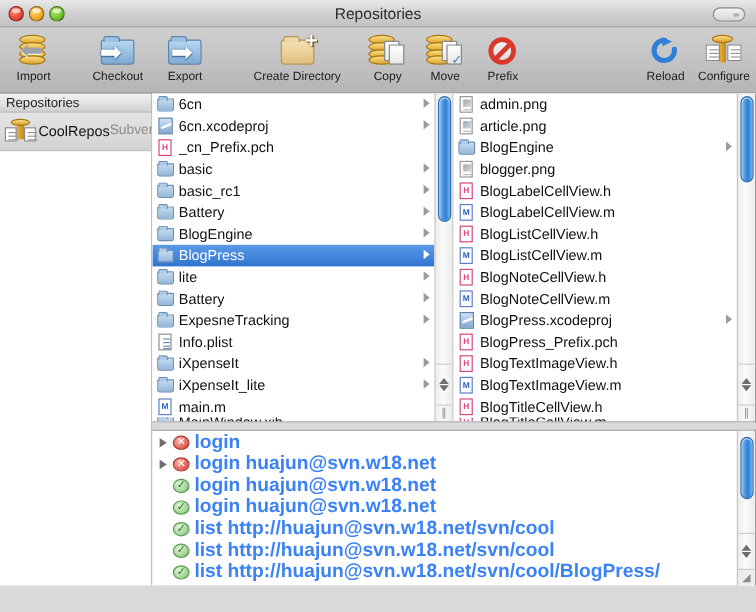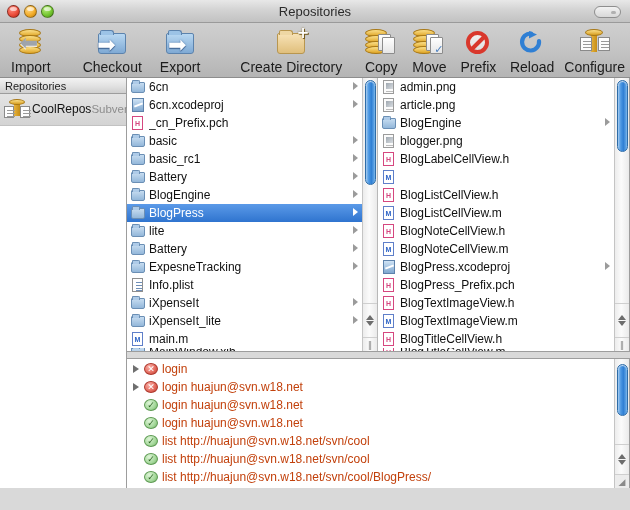--- a/index.html
+++ b/index.html
@@ -74,21 +74,21 @@
   }
   .tbtn {
     display: flex; flex-direction: column;
     align-items: center; justify-content: flex-start;
     height: 50px;
     padding: 0 5px;
     cursor: default;
   }
   .tbtn .glyph { height: 32px; width: 34px; position: relative; }
   .tbtn .lbl {
-    font-size: 14px; color: #1c1c1c;
+    font-size: 10px; color: #1c1c1c;
     margin-top: 1px; white-space: nowrap;
     font-family: "Liberation Sans", sans-serif;
   }
   .tb-spacer { flex: 1 1 auto; }
 
   
   .db {
     position: absolute; left: 5px; top: 3px;
     width: 22px; height: 26px;
   }
@@ -409,21 +409,21 @@
   .st-icon.err {
     background: radial-gradient(circle at 35% 30%, #fbb1a9, #e2685b 60%, #c23f33);
     border: 1px solid #ad372c;
   }
   .st-icon.ok {
     background: radial-gradient(circle at 35% 30%, #dff5d8, #a4d89a 60%, #6fae63);
     border: 1px solid #5d9a52;
     color: #33682a;
   }
   .log-txt {
-    font-size: 12px; color: #c2410c; font-weight: normal;
+    font-size: 16px; color: #3b82f6; font-weight: bold;
     font-family: "Liberation Sans", sans-serif;
   }
 
   .resize-corner {
     flex: 0 0 14px; height: 14px;
     display: flex; align-items: center; justify-content: center;
     font-size: 9px; color: #8a8a8a;
     border-top: 1px solid #cfcfcf;
     background: #ececec;
     font-family: "DejaVu Sans", sans-serif;
@@ -748,20 +748,21 @@
             <div class="row">
                 <span class="r-icon">
                   <span class="ic-src h">H</span>
                 </span>
                 <span class="r-name">BlogLabelCellView.h</span>
               </div>
             <div class="row">
                 <span class="r-icon">
                   <span class="ic-src m">M</span>
                 </span>
+                <span class="r-name">BlogLabelCellView.m</span>
               </div>
             <div class="row">
                 <span class="r-icon">
                   <span class="ic-src h">H</span>
                 </span>
                 <span class="r-name">BlogListCellView.h</span>
               </div>
             <div class="row">
                 <span class="r-icon">
                   <span class="ic-src m">M</span>

